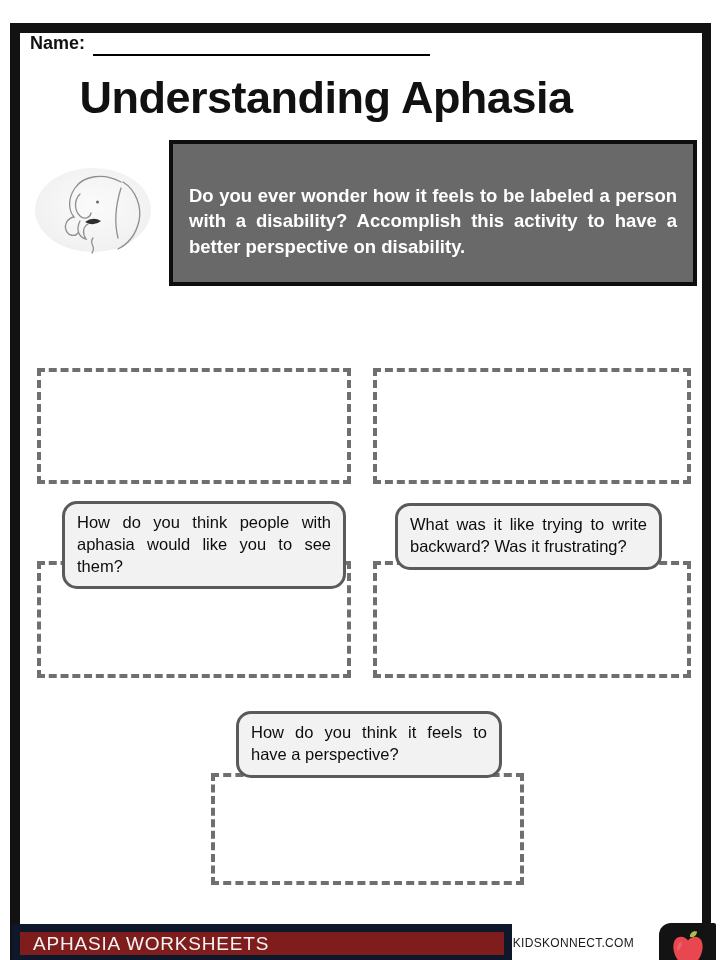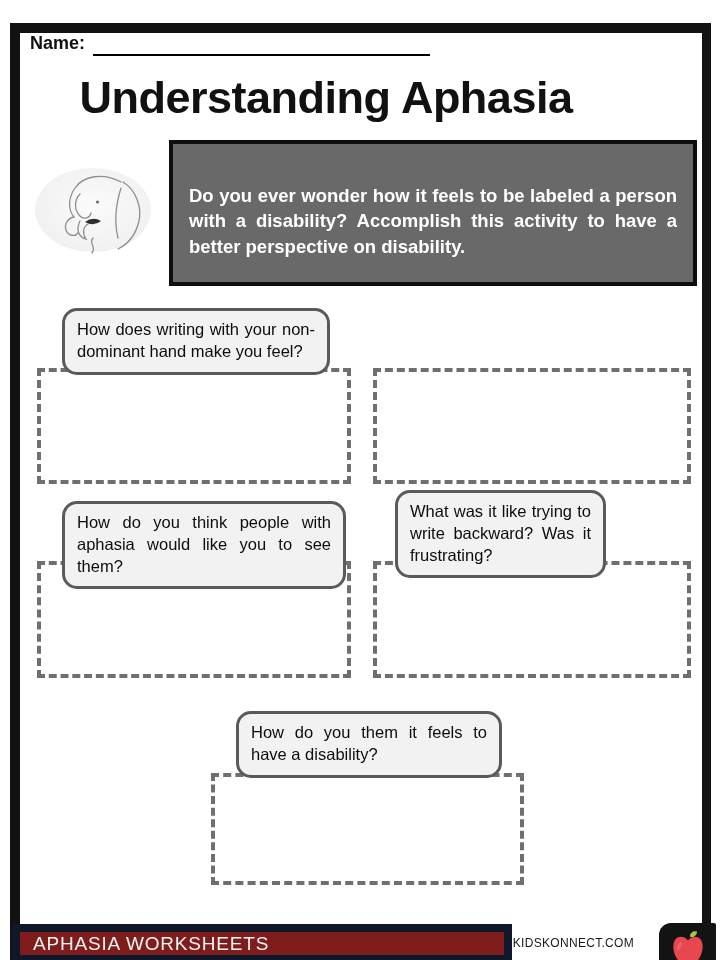--- a/index.html
+++ b/index.html
@@ -48,21 +48,21 @@
   .dashed {
     position:absolute; z-index:2;
     border:4px dashed #6f6f6f; background:transparent;
   }
   .q1 { left:62px;  top:292px; width:268px; }
   .a1 { left:37px;  top:352px; width:314px; height:116px; }
   .q2 { left:397px; top:292px; width:265px; }
   .a2 { left:373px; top:352px; width:318px; height:116px; }
   .q3 { left:62px;  top:485px; width:284px; }
   .a3 { left:37px;  top:545px; width:314px; height:117px; }
-  .q4 { left:395px; top:474px; width:211px; }
+  .q4 { left:395px; top:487px; width:267px; }
   .a4 { left:373px; top:545px; width:318px; height:117px; }
   .q5 { left:236px; top:695px; width:266px; }
   .a5 { left:211px; top:757px; width:313px; height:112px; }
   .footer-bar {
     position:absolute; left:12px; top:908px; width:500px; height:39px; z-index:4;
     background:#7f1d1d; border:8px solid #0f172a;
     display:flex; align-items:center; padding-left:13px;
   }
   .footer-bar span {
     color:#f4f4f4; font-size:19px; letter-spacing:0.8px;
@@ -112,39 +112,36 @@
       </g>
       <path d="M52 56 Q60 50 68 55 Q61 61 52 56 Z" fill="#2e2e2e"></path>
       <circle cx="64.5" cy="36" r="1.6" fill="#6f6f6f"></circle>
     </svg>
   </div>
 
   <div class="instruction">
     <p>Do you ever wonder how it feels to be labeled a person with a disability? Accomplish this activity to have a better perspective on disability.</p>
   </div>
 
-  <div class="qbox q1">
-    <span>How does writing with your non-dominant hand make you feel?</span>
-  </div>
   <div class="dashed a1"></div>
 
   <div class="dashed a2"></div>
 
   <div class="qbox q3">
     <span>How do you think people with aphasia would like you to see them?</span>
   </div>
   <div class="dashed a3"></div>
 
   <div class="qbox q4">
     <span>What was it like trying to write backward? Was it frustrating?</span>
   </div>
   <div class="dashed a4"></div>
 
   <div class="qbox q5">
-    <span>How do you them it feels to have a disability?</span>
+    <span>How do you think it feels to have a perspective?</span>
   </div>
   <div class="dashed a5"></div>
 
   <div class="footer-bar">
     <span>APHASIA WORKSHEETS</span>
   </div>
 
   <div class="footer-site">KIDSKONNECT.COM</div>
 
   <div class="apple-tile">

